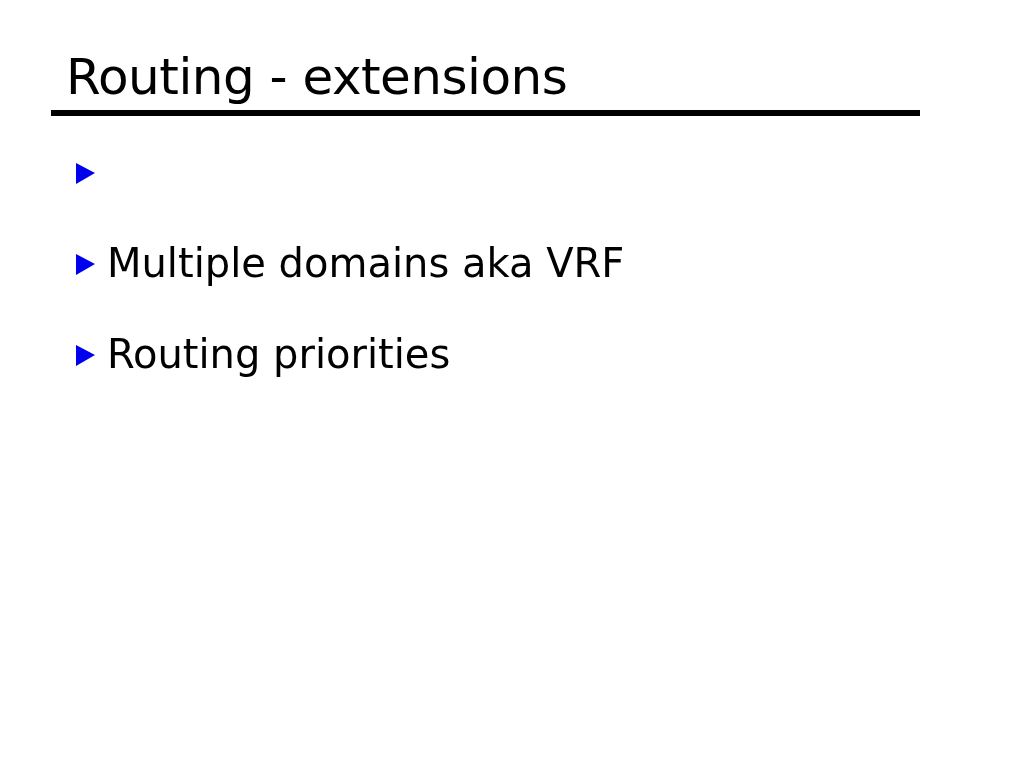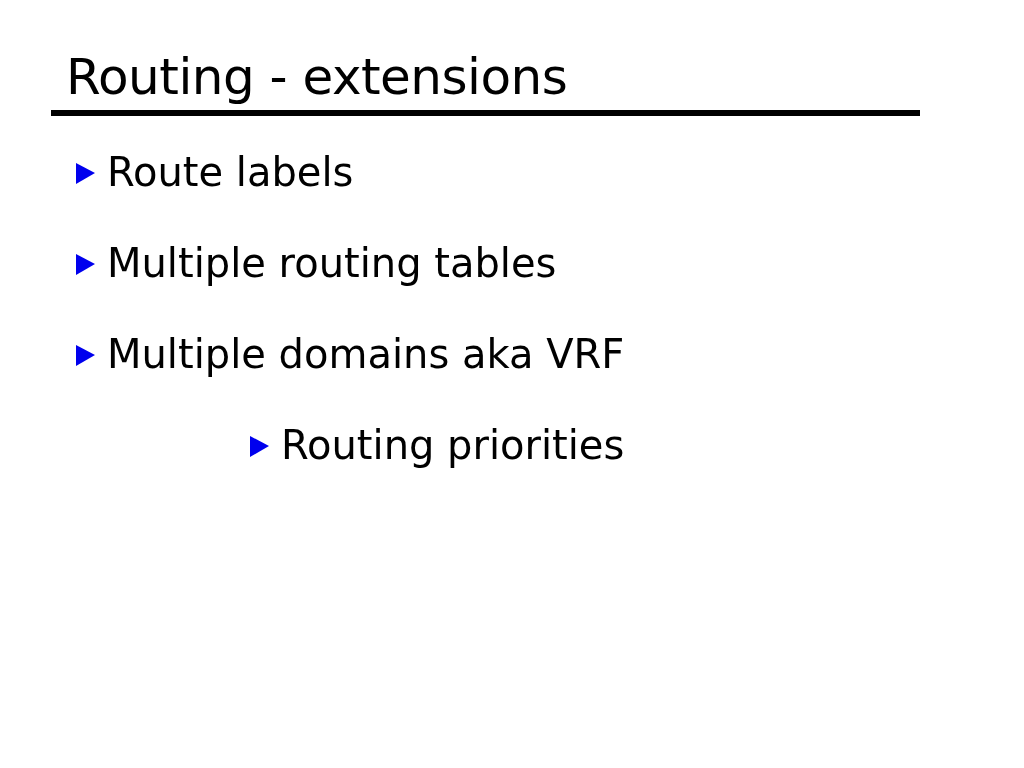--- a/index.html
+++ b/index.html
@@ -46,21 +46,20 @@
     display: flex;
     align-items: center;
     height: 40px;
     margin-bottom: 51px;
     font-size: 40px;
     line-height: 1;
     white-space: nowrap;
   }
   .bullet-item:last-child {
     margin-bottom: 0;
-    justify-content: flex-end;
   }
   .triangle-icon {
     flex: 0 0 auto;
     width: 0;
     height: 0;
     border-top: 10px solid transparent;
     border-bottom: 11px solid transparent;
     border-left: 19px solid #0000ee;
     margin-right: 12px;
     margin-top: 2px;
@@ -71,25 +70,20 @@
 
 <div class="slide">
 
   <div class="slide-title">Routing - extensions</div>
 
   <div class="title-rule"></div>
 
   <ul class="bullet-list">
     <li class="bullet-item">
       <span class="triangle-icon"></span>
-      <span>Route labels</span>
-    </li>
-    <li class="bullet-item">
-      <span class="triangle-icon"></span>
-      <span>Multiple routing tables</span>
     </li>
     <li class="bullet-item">
       <span class="triangle-icon"></span>
       <span>Multiple domains aka VRF</span>
     </li>
     <li class="bullet-item">
       <span class="triangle-icon"></span>
       <span>Routing priorities</span>
     </li>
   </ul>

